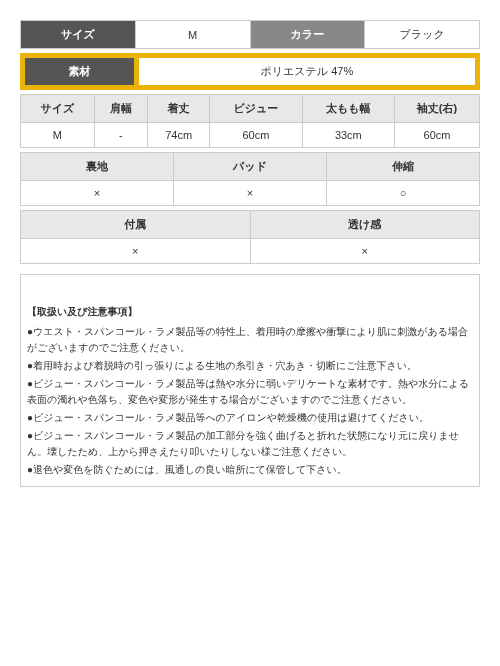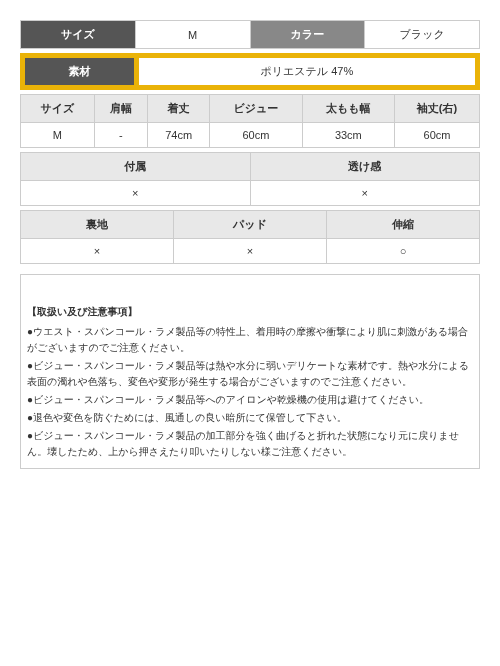--- a/index.html
+++ b/index.html
@@ -169,47 +169,48 @@
       <td>60cm</td>
       <td>33cm</td>
       <td>60cm</td>
     </tr>
   </tbody>
     </table>
 
   <table class="combined-features">
     <tbody>
         <tr>
-      <th style="width:50%">付属</th>
-      <th style="width:50%">透け感</th>
-    </tr>
-    <tr>
-      <td>×</td>
-      <td>×</td>
-    </tr>
-  </tbody>
-    </table>
-
-  <table class="combined-features">
-    <tbody>
-        <tr>
       <th style="width:33.3%">裏地</th>
       <th style="width:33.3%">パッド</th>
       <th style="width:33.3%">伸縮</th>
     </tr>
     <tr>
       <td>×</td>
       <td>×</td>
       <td>○</td>
     </tr>
   </tbody>
     </table>
 
+  <table class="combined-features">
+    <tbody>
+        <tr>
+      <th style="width:50%">付属</th>
+      <th style="width:50%">透け感</th>
+    </tr>
+    <tr>
+      <td>×</td>
+      <td>×</td>
+    </tr>
+  </tbody>
+    </table>
+
   <div class="notes-section">
     <div class="notes-title">【取扱い及び注意事項】</div>
     <span class="notes-item">●ウエスト・スパンコール・ラメ製品等の特性上、着用時の摩擦や衝撃により肌に刺激がある場合がございますのでご注意ください。</span>
+    <span class="notes-item">●着用時および着脱時の引っ張りによる生地の糸引き・穴あき・切断にご注意下さい。</span>
     <span class="notes-item">●ビジュー・スパンコール・ラメ製品等は熱や水分に弱いデリケートな素材です。熱や水分による表面の濁れや色落ち、変色や変形が発生する場合がございますのでご注意ください。</span>
     <span class="notes-item">●ビジュー・スパンコール・ラメ製品等へのアイロンや乾燥機の使用は避けてください。</span>
+    <span class="notes-item">●ビジュー・スパンコール・ラメ製品の加工部分を強く曲げると折れた状態になり元に戻りません。壊したため、上から押さえたり叩いたりしない様ご注意ください。</span>
     <span class="notes-item">●退色や変色を防ぐためには、風通しの良い暗所にて保管して下さい。</span>
-    <span class="notes-item">●ビジュー・スパンコール・ラメ製品の加工部分を強く曲げると折れた状態になり元に戻りません。壊したため、上から押さえたり叩いたりしない様ご注意ください。</span>
   </div>
 
 </div>
 
 </body></html>

